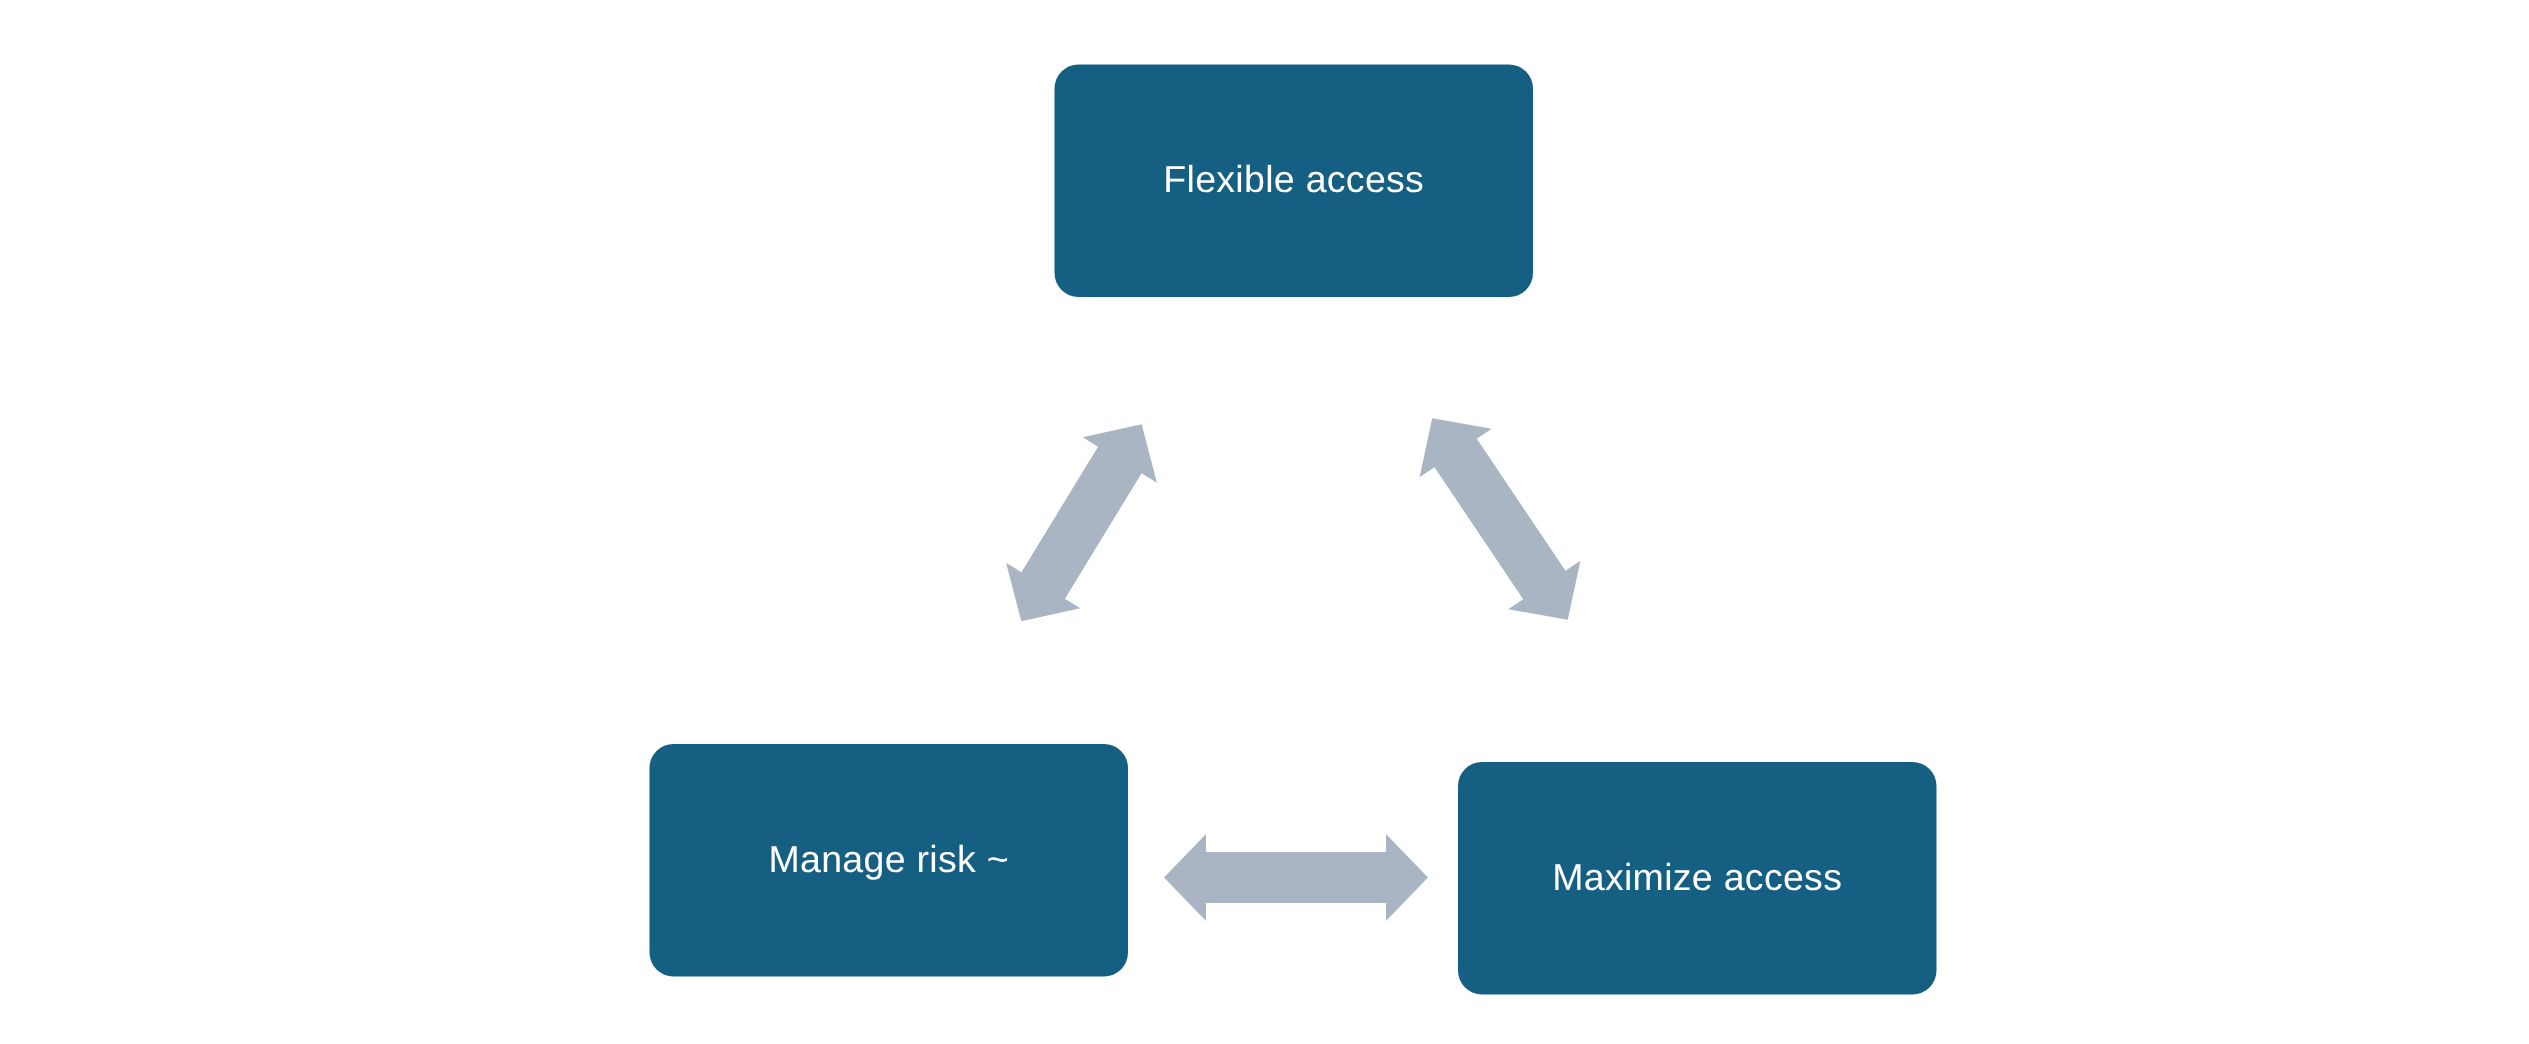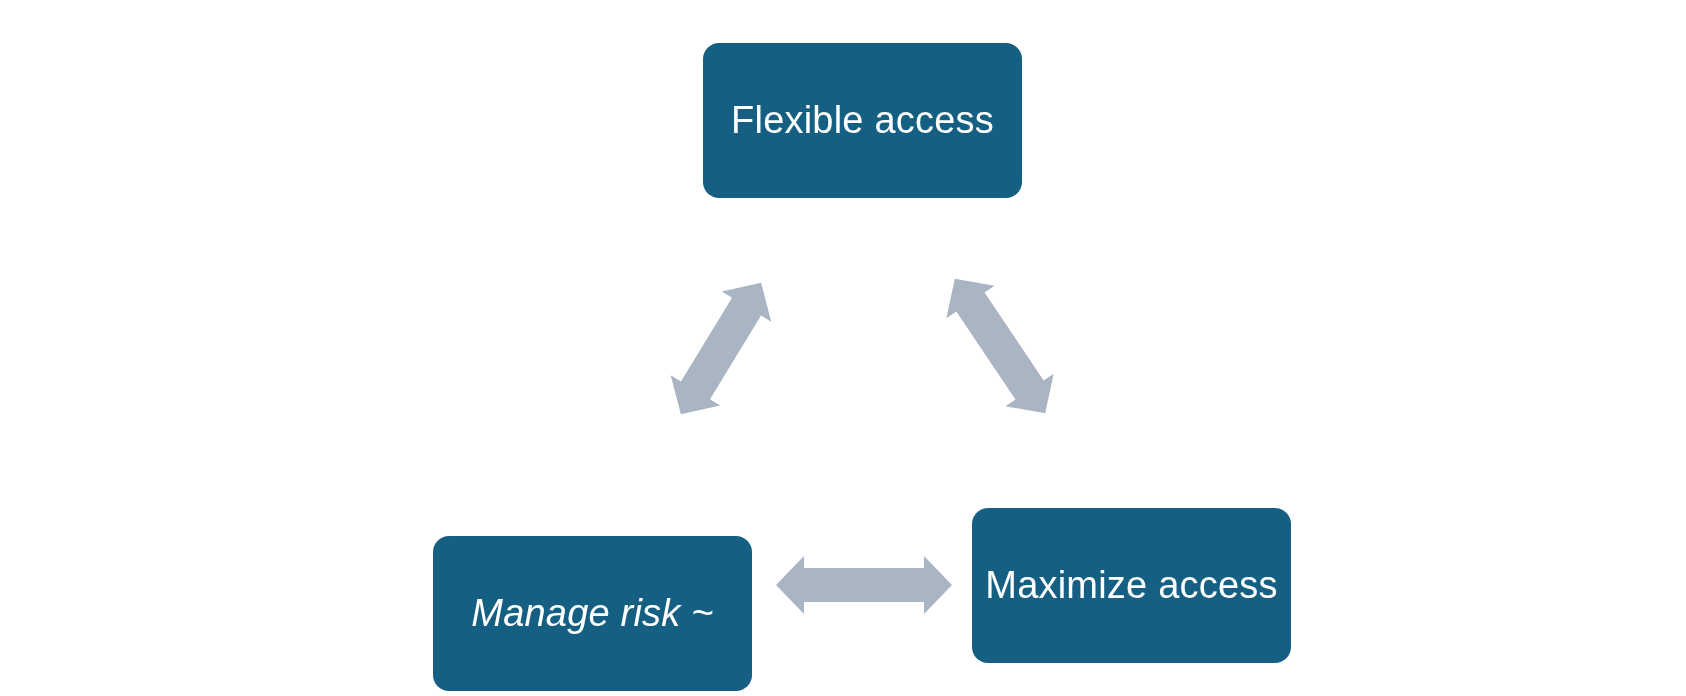--- a/index.html
+++ b/index.html
@@ -27,27 +27,27 @@
     position: absolute;
     width: 319px;
     height: 155px;
     border-radius: 16px;
     background: #156082;
     color: #ffffff;
     display: flex;
     align-items: center;
     justify-content: center;
     text-align: center;
-    font-size: 38px;
+    font-size: 25px;
     font-weight: 400;
     letter-spacing: 0.2px;
     white-space: nowrap;
   }
   .node-top    { left: 703px; top: 43px;  }
-  .node-left   { left: 433px; top: 536px; font-style: italic; }
+  .node-left   { left: 433px; top: 496px; }
   .node-right  { left: 972px; top: 508px; }
 </style>
 </head>
 <body>
 
 <div class="canvas" style="background-color: rgb(255, 255, 255);">
 
   <svg class="connector-layer" viewBox="0 0 1686 696" aria-hidden="true">
 
     <path fill="#a9b5c2" transform="translate(721 348.5) rotate(121.4)" d="M -77 0 L -49 -29 L -49 -17 L 49 -17 L 49 -29 L 77 0 L 49 29 L 49 17 L -49 17 L -49 29 Z"></path>

